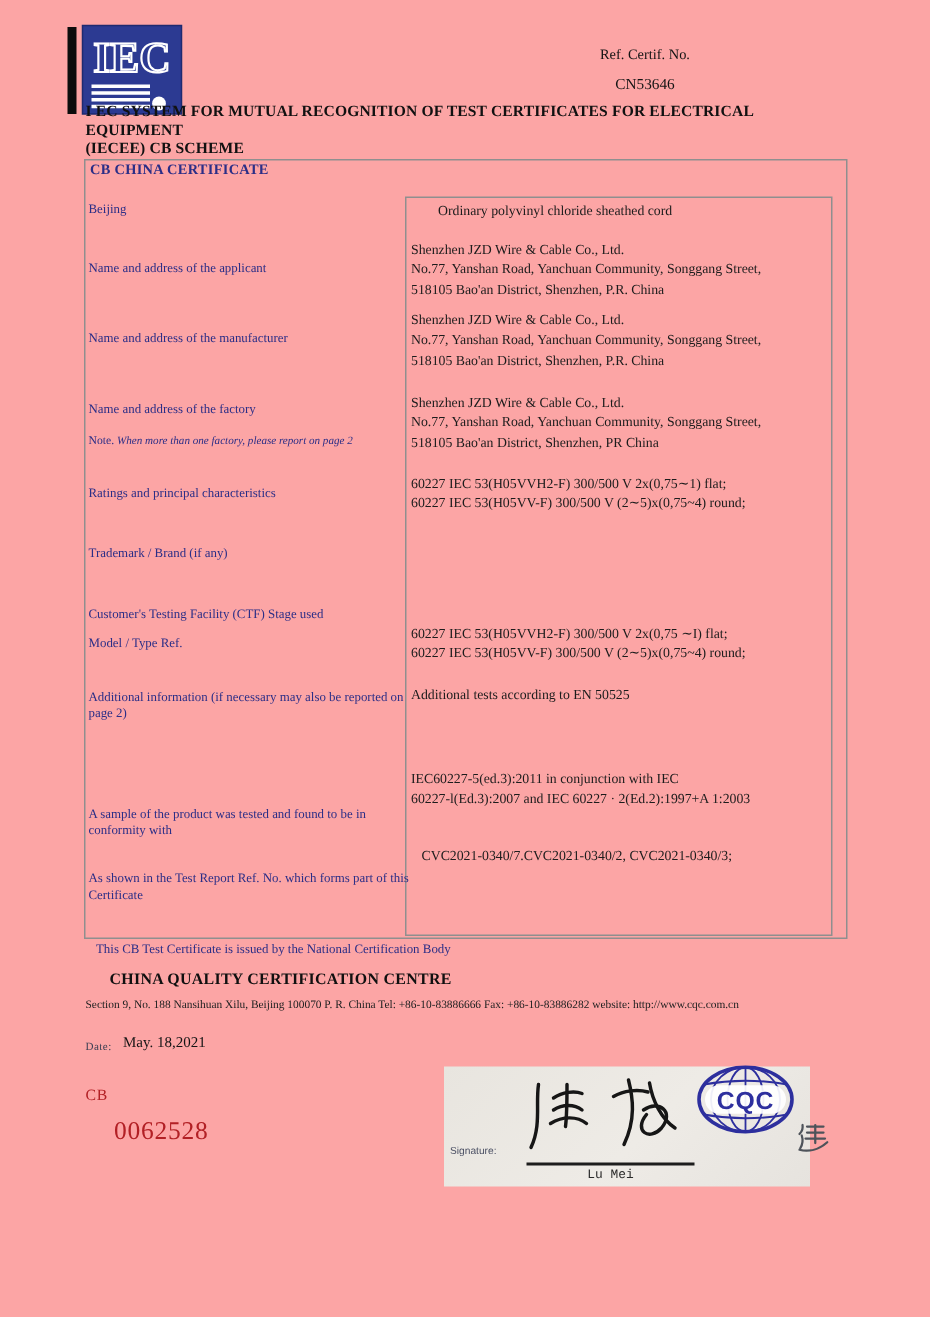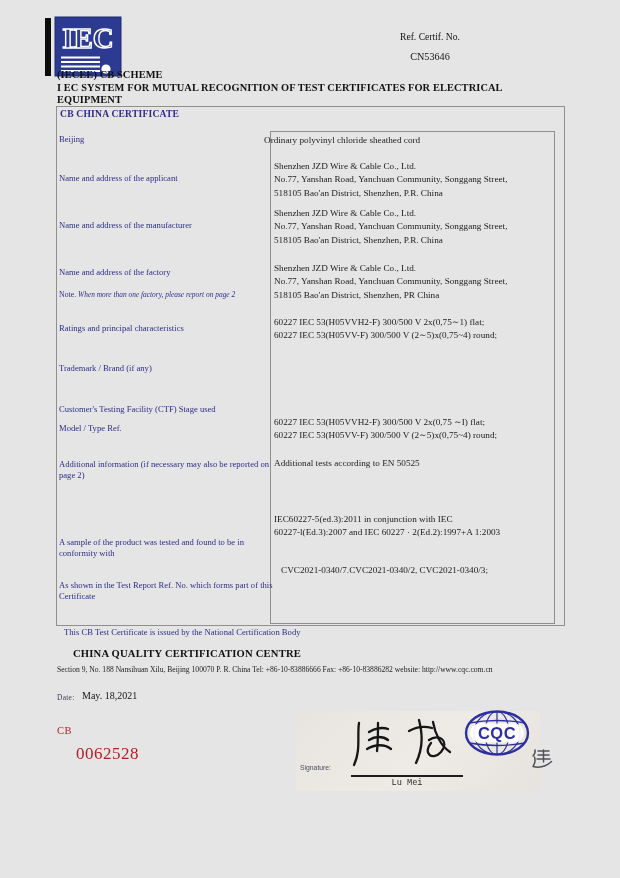--- a/index.html
+++ b/index.html
@@ -1,16 +1,16 @@
 <!DOCTYPE html>
 <html><head>
 <meta charset="utf-8">
 <style>
   html,body{margin:0;padding:0;background:#ffffff;}
-  .page{position:relative;width:620px;height:878px;background:#e5e5e5;overflow:hidden;
+  .page{position:relative;width:620px;height:878px;background:#fca5a5;overflow:hidden;
         font-family:"Liberation Serif","DejaVu Serif",serif;}
   .abs{position:absolute;}
   .lbl{color:#2b2e87;font-size:8.6px;line-height:10.8px;}
   .val{color:#1c1c1c;font-size:9.2px;line-height:13.4px;white-space:pre-line;width:276px;}
   .titleblk{color:#111;font-weight:bold;font-size:10.4px;line-height:12.6px;letter-spacing:0.1px;}
   .box{position:absolute;border:1px solid #8f8f8f;background:transparent;}
   .hdr{color:#2b2e87;font-weight:bold;font-size:9.6px;letter-spacing:0.2px;}
   .refblk{color:#141414;font-size:9.6px;text-align:center;width:110px;margin-top:13px;}
   .notetxt{color:#2b2e87;font-size:7.4px;font-style:italic;}
   .notepre{color:#2b2e87;font-size:7.8px;font-style:normal;}
@@ -44,22 +44,22 @@
       <line x1="17" y1="50.5" x2="56" y2="50.5"></line>
       <line x1="17" y1="55" x2="56" y2="55"></line>
     </g>
     <circle cx="62" cy="53" r="4.6" fill="#ffffff"></circle>
   </svg>
 
   <div class="abs refblk" style="left:375px;top:18px;">Ref. Certif. No.</div>
   <div class="abs refblk" style="left:375px;top:38px;font-size:10.2px;">CN53646</div>
 
   <div class="abs titleblk" style="left:57px;top:69px;width:512px;">
+    <div>I EC SYSTEM FOR MUTUAL RECOGNITION OF TEST CERTIFICATES FOR ELECTRICAL EQUIPMENT</div>
     <div>(IECEE) CB SCHEME</div>
-    <div>I EC SYSTEM FOR MUTUAL RECOGNITION OF TEST CERTIFICATES FOR ELECTRICAL EQUIPMENT</div>
   </div>
 
   <div class="box" style="left:56px;top:106px;width:507px;height:518px;"></div>
 
   <div class="box" style="left:270px;top:131px;width:283px;height:491px;"></div>
 
   <div class="abs hdr" style="left:60px;top:108px;">CB CHINA CERTIFICATE</div>
 
   <div class="abs lbl" style="left:59px;top:134px;">Beijing</div>
   <div class="abs lbl" style="left:59px;top:173px;">Name and address of the applicant</div>
@@ -69,21 +69,21 @@
     <span class="notepre">Note. </span><span class="notetxt">When more than one factory, please report on page 2</span>
   </div>
   <div class="abs lbl" style="left:59px;top:323px;">Ratings and principal characteristics</div>
   <div class="abs lbl" style="left:59px;top:363px;">Trademark / Brand (if any)</div>
   <div class="abs lbl" style="left:59px;top:404px;">Customer's Testing Facility (CTF) Stage used</div>
   <div class="abs lbl" style="left:59px;top:423px;">Model / Type Ref.</div>
   <div class="abs lbl" style="left:59px;top:459px;width:212px;">Additional information (if necessary may also be reported on page 2)</div>
   <div class="abs lbl" style="left:59px;top:537px;width:212px;">A sample of the product was tested and found to be in conformity with</div>
   <div class="abs lbl" style="left:59px;top:580px;width:215px;">As shown in the Test Report Ref. No. which forms part of this Certificate</div>
 
-  <div class="abs val" style="left:264px;top:134px;">Ordinary polyvinyl chloride sheathed cord</div>
+  <div class="abs val" style="left:292px;top:134px;">Ordinary polyvinyl chloride sheathed cord</div>
   <div class="abs val" style="left:274px;top:160px;">Shenzhen JZD Wire &amp; Cable Co., Ltd.
 No.77, Yanshan Road, Yanchuan Community, Songgang Street,
 518105 Bao'an District, Shenzhen, P.R. China</div>
   <div class="abs val" style="left:274px;top:207px;">Shenzhen JZD Wire &amp; Cable Co., Ltd.
 No.77, Yanshan Road, Yanchuan Community, Songgang Street,
 518105 Bao'an District, Shenzhen, P.R. China</div>
   <div class="abs val" style="left:274px;top:262px;">Shenzhen JZD Wire &amp; Cable Co., Ltd.
 No.77, Yanshan Road, Yanchuan Community, Songgang Street,
 518105 Bao'an District, Shenzhen, PR China</div>
   <div class="abs val" style="left:274px;top:316px;">60227 IEC 53(H05VVH2-F) 300/500 V 2x(0,75∼1) flat;

